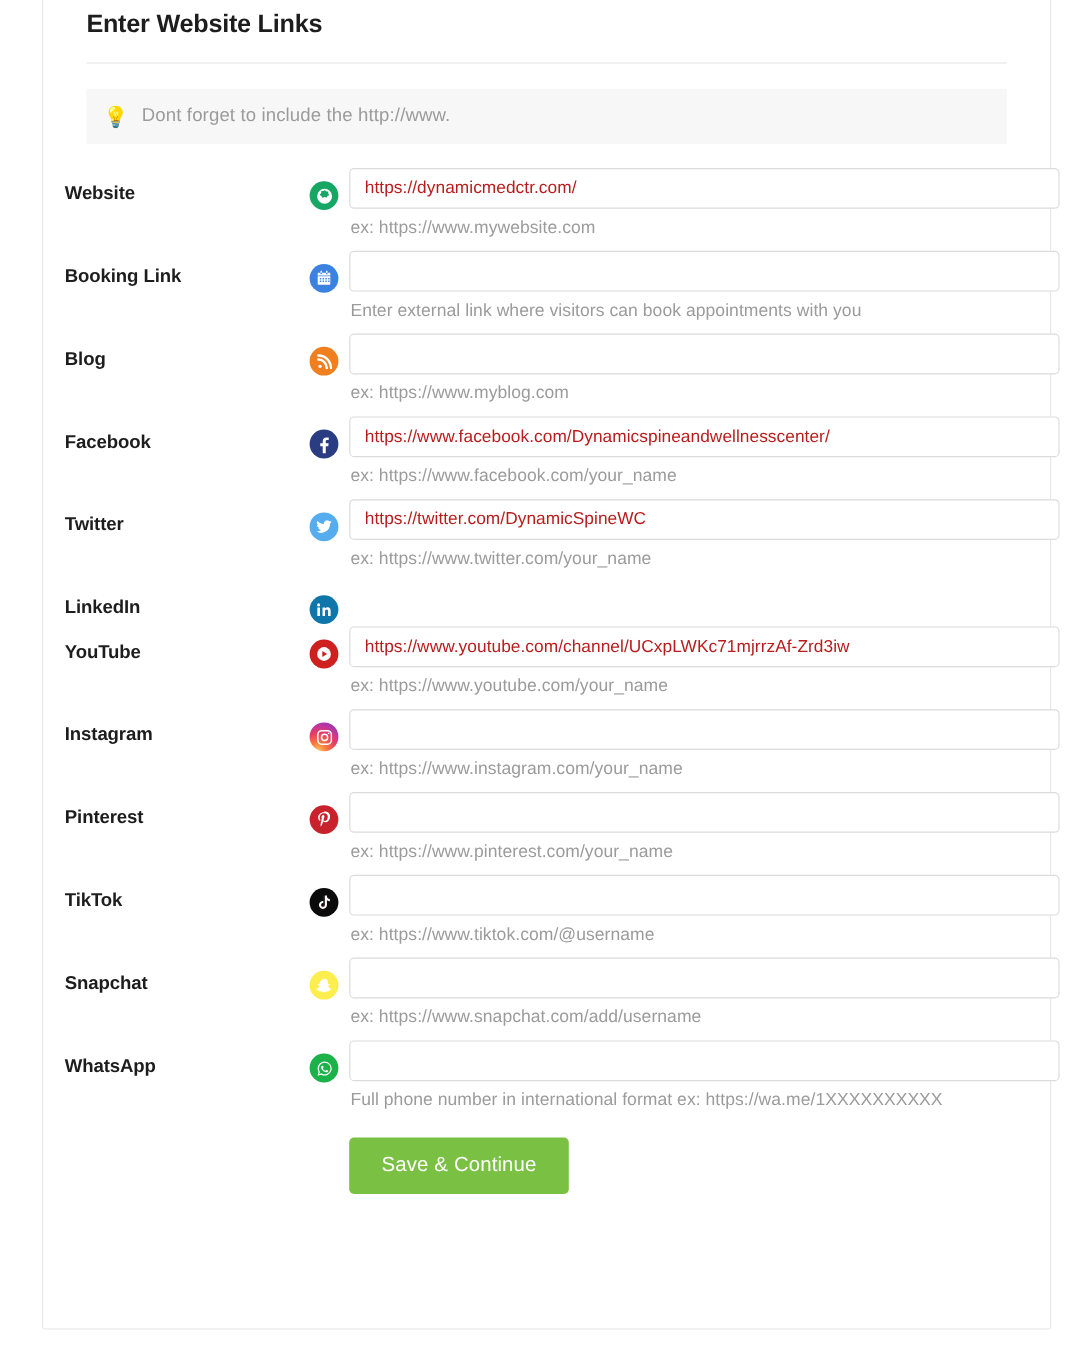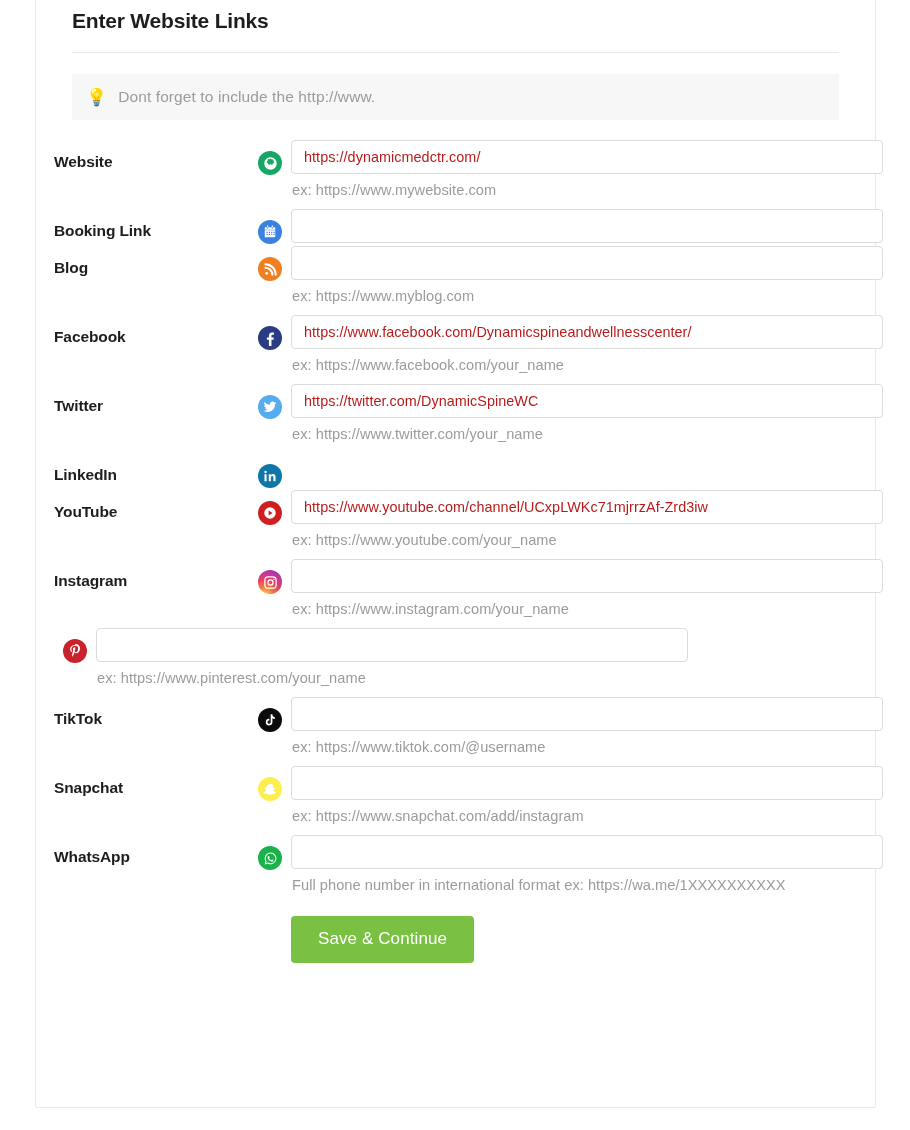--- a/index.html
+++ b/index.html
@@ -165,20 +165,21 @@
         <div class="label-col">Booking Link</div>
         <div class="icon-col">
           <span class="icon ic-cal">
             <svg width="14" height="14" viewBox="0 0 24 24" fill="#fff">
               <path d="M7 1h2v3H7zm8 0h2v3h-2zM4 4h3v2h2V4h6v2h2V4h3a1 1 0 0 1 1 1v3H3V5a1 1 0 0 1 1-1zM3 9h18v11a1 1 0 0 1-1 1H4a1 1 0 0 1-1-1V9zm3 2.5v2h2v-2H6zm4 0v2h2v-2h-2zm4 0v2h2v-2h-2zm4 0v2h2v-2h-2zM6 15v2h2v-2H6zm4 0v2h2v-2h-2zm4 0v2h2v-2h-2zm4 0v2h2v-2h-2z"></path>
             </svg>
           </span>
         </div>
         <div class="field-col">
           <input class="inp" type="text" placeholder="" style="">
+          <div class="hint">Enter external link where visitors can book appointments with you</div>
         </div>
       </div>
       <div class="row">
         <div class="label-col">Blog</div>
         <div class="icon-col">
           <span class="icon ic-rss">
             <svg width="13" height="13" viewBox="0 0 24 24" fill="#fff">
               <circle cx="5" cy="19" r="2.6"></circle>
               <path d="M2.5 10.5a1.9 1.9 0 0 1 0-3.8A14.8 14.8 0 0 1 17.3 21.5a1.9 1.9 0 0 1-3.8 0A11 11 0 0 0 2.5 10.5z"></path>
               <path d="M2.5 4.2a1.9 1.9 0 0 1 0-3.8A21.2 21.2 0 0 1 23.6 21.5a1.9 1.9 0 0 1-3.8 0A17.4 17.4 0 0 0 2.5 4.2z"></path>
@@ -253,20 +254,21 @@
               <circle cx="17.4" cy="6.6" r="1.1" fill="#fff" stroke="none"></circle>
             </svg>
           </span>
         </div>
         <div class="field-col">
           <input class="inp" type="text" placeholder="" style="">
           <div class="hint">ex: https://www.instagram.com/your_name</div>
         </div>
       </div>
       <div class="row">
+        <div class="label-col">Pinterest</div>
         <div class="icon-col">
           <span class="icon ic-pin">
             <svg width="14" height="14" viewBox="0 0 24 24" fill="#fff">
               <path d="M12.3 1.5C6.6 1.5 3.6 5.3 3.6 9.1c0 1.8.9 4 2.5 4.7.2.1.4 0 .4-.2l.3-1.2c.1-.3 0-.4-.1-.6a4.4 4.4 0 0 1-.9-2.6c0-3.2 2.4-6.1 6.3-6.1 3.4 0 5.3 2 5.3 4.6 0 3.5-1.6 6.4-3.9 6.4a1.9 1.9 0 0 1-2-2.4c.4-1.6 1.1-3.3 1.1-4.4 0-1-.6-1.9-1.7-1.9-1.4 0-2.4 1.4-2.4 3.2a4.8 4.8 0 0 0 .4 2l-1.6 6.6c-.4 1.9-.1 4.2 0 4.4 0 .2.2.2.4.1.1-.2 1.7-2.1 2.2-4l.9-3.4a3.7 3.7 0 0 0 3.1 1.5c4 0 6.8-3.7 6.8-8.6 0-3.7-3.2-7.2-8.4-7.2z"></path>
             </svg>
           </span>
         </div>
         <div class="field-col">
           <input class="inp" type="text" placeholder="" style="">
           <div class="hint">ex: https://www.pinterest.com/your_name</div>
@@ -291,21 +293,21 @@
         <div class="label-col">Snapchat</div>
         <div class="icon-col">
           <span class="icon ic-snap">
             <svg width="15" height="15" viewBox="0 0 24 24" fill="#fff">
               <path d="M12 2.6c2.8 0 4.5 2.1 4.5 4.7 0 .9-.1 1.7-.1 2.4.4.2.9.1 1.4-.1.5-.2 1.1.1 1.2.6.1.5-.3.8-.9 1.1-.7.3-1.5.5-1.5 1 0 .6 1.6 3.2 4 3.9.4.1.5.5.3.8-.3.5-1.4.8-2.4 1-.3 0-.4.2-.5.6-.1.4-.2.7-.6.7-.5 0-1.1-.2-1.9-.2-1.2 0-1.8.2-2.6.9-.6.5-1.2.8-2 .8s-1.4-.3-2-.8c-.8-.7-1.4-.9-2.6-.9-.8 0-1.4.2-1.9.2-.4 0-.5-.3-.6-.7-.1-.4-.2-.6-.5-.6-1-.2-2.1-.5-2.4-1-.2-.3-.1-.7.3-.8 2.4-.7 4-3.3 4-3.9 0-.5-.8-.7-1.5-1-.6-.3-1-.6-.9-1.1.1-.5.7-.8 1.2-.6.5.2 1 .3 1.4.1 0-.7-.1-1.5-.1-2.4C7.5 4.7 9.2 2.6 12 2.6z"></path>
             </svg>
           </span>
         </div>
         <div class="field-col">
           <input class="inp" type="text" placeholder="" style="">
-          <div class="hint">ex: https://www.snapchat.com/add/instagram</div>
+          <div class="hint">ex: https://www.snapchat.com/add/username</div>
         </div>
       </div>
       <div class="row">
         <div class="label-col">WhatsApp</div>
         <div class="icon-col">
           <span class="icon ic-wa">
             <svg width="15" height="15" viewBox="0 0 24 24" fill="#fff">
               <path d="M12.1 2.5a9.4 9.4 0 0 0-8.1 14.1L2.6 21.5l5-1.3a9.4 9.4 0 1 0 4.5-17.7zm0 1.7a7.7 7.7 0 1 1-3.9 14.3l-.3-.2-3 .8.8-2.9-.2-.3a7.7 7.7 0 0 1 6.6-11.7zm-3.4 4c-.2 0-.4 0-.6.3-.2.3-.8.8-.8 1.9s.8 2.2.9 2.4c.1.2 1.6 2.6 4 3.5 2 .8 2.4.6 2.8.6.4 0 1.4-.6 1.6-1.1.2-.5.2-1 .1-1.1l-.6-.3-1.5-.7c-.2-.1-.4-.1-.5.1l-.7.9c-.1.2-.3.2-.5.1a6.2 6.2 0 0 1-1.8-1.1 7 7 0 0 1-1.3-1.6c-.1-.2 0-.4.1-.5l.4-.5.3-.4v-.5l-.7-1.7c-.2-.4-.4-.4-.5-.4z"></path>
             </svg>
           </span>

